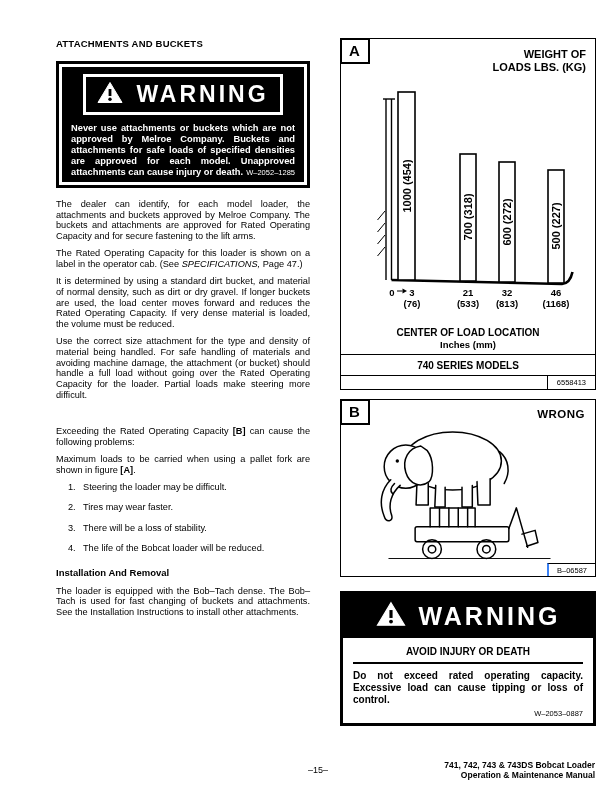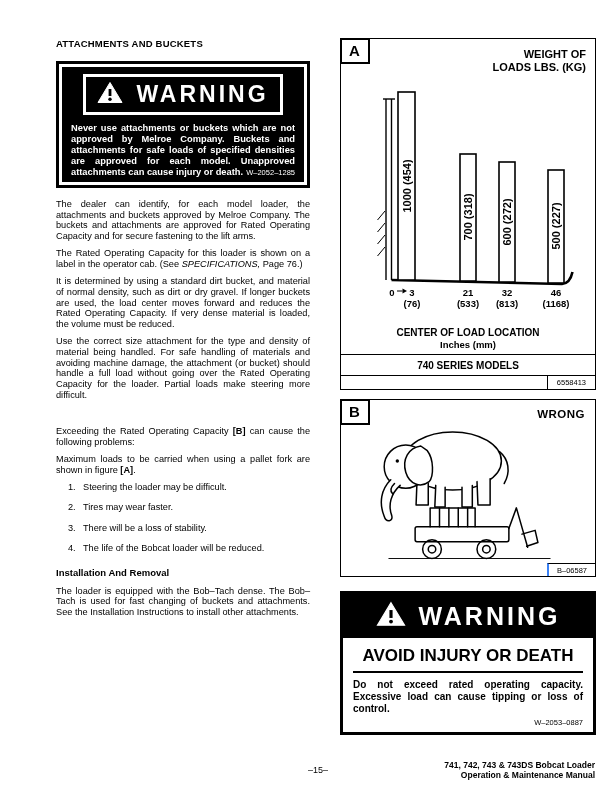--- a/index.html
+++ b/index.html
@@ -56,21 +56,21 @@
 
   .wrong-label { position: absolute; top: 8px; right: 10px; font-weight: bold; font-size: 11.5px; letter-spacing: .5px; }
   .eleph-svg { position: absolute; top: 16px; left: 16px; }
   .fig-code { position: absolute; bottom: 0; right: 0; border-top: 1px solid #000; border-left: 2px solid #3b82f6;
               padding: 2px 8px 1px 8px; font-size: 7.5px; background: #fff; }
 
   .warn2 { margin-top: 14px; border: 3px solid #000; background: #fff; }
   .warn2-head { background: #000; color: #fff; display: flex; align-items: center; justify-content: center; gap: 13px; padding: 7px 4px; }
   .warn2-word { font-size: 25px; font-weight: bold; letter-spacing: 3px; line-height: 1; }
   .warn2-body { padding: 6px 10px 5px; }
-  .warn2-sub { text-align: center; font-weight: bold; font-size: 17px; margin: 2px 0 5px; }
+  .warn2-sub { text-align: center; font-weight: bold; font-size: 10px; margin: 2px 0 5px; }
   .warn2-hr { border: none; border-top: 2px solid #000; margin: 0 0 6px; }
   .warn2-text { font-size: 10px; font-weight: bold; line-height: 12px; text-align: justify; }
   .warn2-code { text-align: right; font-size: 7.5px; margin-top: 3px; }
 
   
   .footer-page { position: absolute; bottom: 17px; left: 12px; width: 100%; text-align: center; font-size: 9px; }
   .footer-right { position: absolute; bottom: 12px; right: 17px; text-align: right; font-size: 8.5px; font-weight: bold; line-height: 10px; }
 </style>
 </head>
 <body>
@@ -93,21 +93,21 @@
           </span>
           <span class="warn-word-lg">WARNING</span>
         </div>
         <div class="warn1-body">Never use attachments or buckets which are not approved by Melroe Company. Buckets and attachments for safe loads of specified densities are approved for each model. Unapproved attachments can cause injury or death.</div>
         <div class="warn1-code">W–2052–1285</div>
       </div>
     </div>
 
     <p class="p">The dealer can identify, for each model loader, the attachments and buckets approved by Melroe Company. The buckets and attachments are approved for Rated Operating Capacity and for secure fastening to the lift arms.</p>
 
-    <p class="p"><span>The Rated Operating Capacity for this loader is shown on a label in the operator cab. (See </span><span class="em">SPECIFICATIONS,</span><span> Page 76.)</span></p>
+    <p class="p"><span>The Rated Operating Capacity for this loader is shown on a label in the operator cab. (See </span><span class="em">SPECIFICATIONS,</span><span> Page 47.)</span></p>
 
     <p class="p">It is determined by using a standard dirt bucket, and material of normal density, such as dirt or dry gravel. If longer buckets are used, the load center moves forward and reduces the Rated Operating Capacity. If very dense material is loaded, the volume must be reduced.</p>
 
     <p class="p">Use the correct size attachment for the type and density of material being handled. For safe handling of materials and avoiding machine damage, the attachment (or bucket) should handle a full load without going over the Rated Operating Capacity for the loader. Partial loads make steering more difficult.</p>
 
     <p class="p gap-lg"><span>Exceeding the Rated Operating Capacity </span><span class="bd">[B]</span><span> can cause the following problems:</span></p>
 
     <p class="p"><span>Maximum loads to be carried when using a pallet fork are shown in figure </span><span class="bd">[A]</span><span>.</span></p>
 
     <div class="list">

